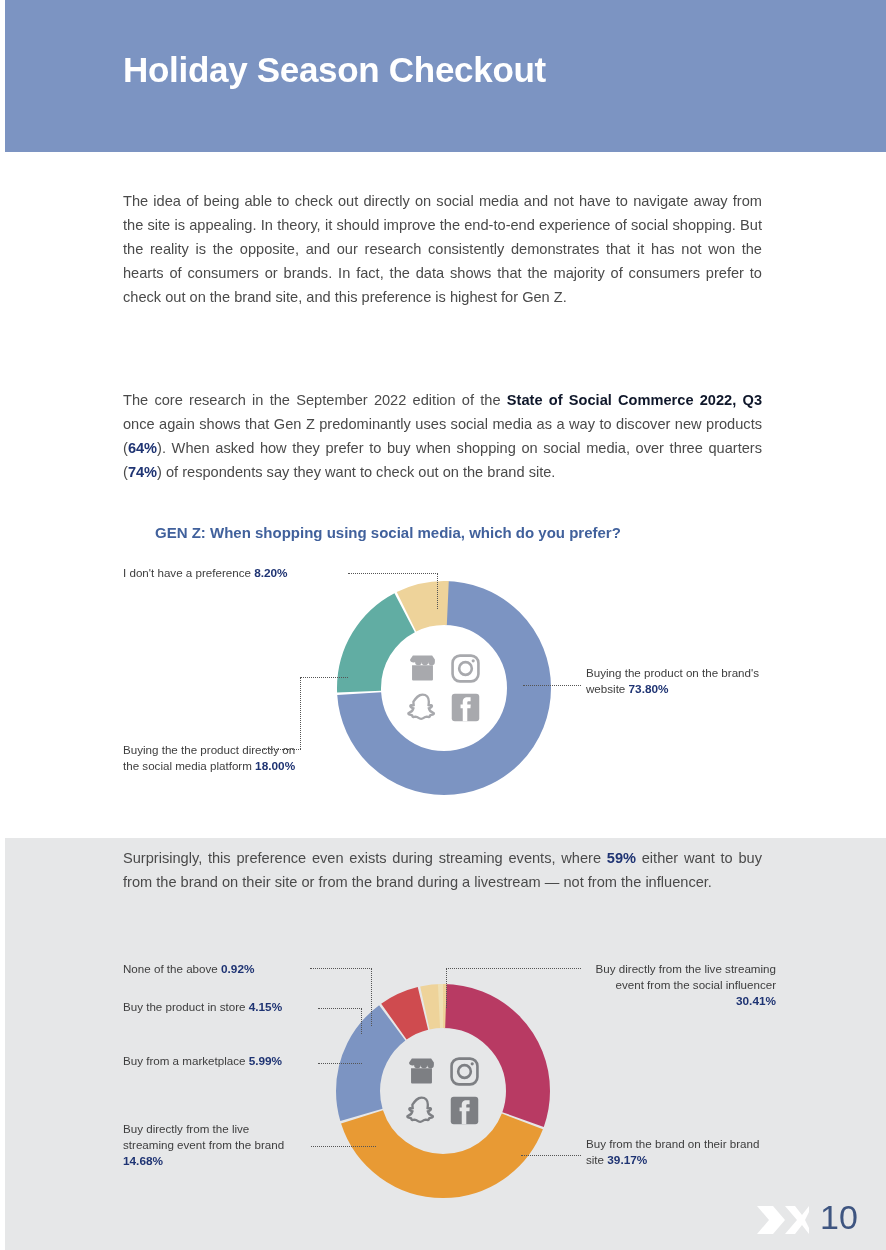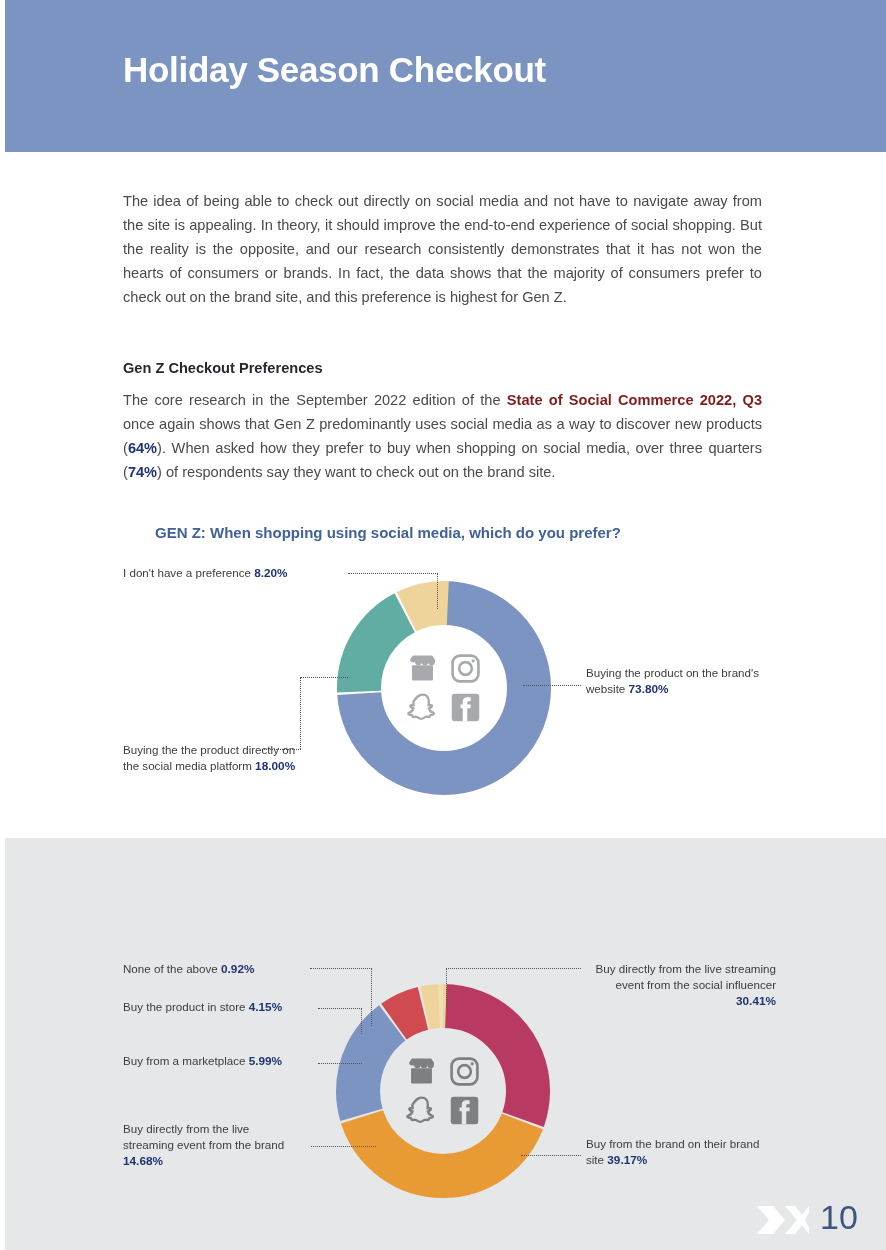--- a/index.html
+++ b/index.html
@@ -21,21 +21,21 @@
     font-size: 35px; font-weight: bold; color: #ffffff;
     letter-spacing: -0.3px;
   }
   .col {
     position: absolute; left: 123px; width: 639px;
   }
   p.body {
     font-size: 14.6px; line-height: 24px; color: #4a4a4a;
     text-align: justify; text-justify: inter-word;
   }
-  p.body b, .bold-dark { font-weight: bold; color: #7f1d1d; }
+  p.body b, .bold-dark { font-weight: bold; color: #0f172a; }
   .stat { font-weight: bold; color: #1f3473; }
   h3.subhead {
     font-size: 14.6px; font-weight: bold; color: #23292f;
   }
   h4.charttitle {
     font-size: 15px; font-weight: bold; color: #41619c;
   }
 
   
   .gray-section {
@@ -88,23 +88,20 @@
 
   <div class="header-band"></div>
   <div class="header-title">Holiday Season Checkout</div>
 
   <div class="gray-section"></div>
 
   <div class="col" style="top:189px;">
     <p class="body">The idea of being able to check out directly on social media and not have to navigate away from the site is appealing. In theory, it should improve the end-to-end experience of social shopping. But the reality is the opposite, and our research consistently demonstrates that it has not won the hearts of consumers or brands. In fact, the data shows that the majority of  consumers prefer to check out on the brand site, and this preference is highest for Gen Z.</p>
   </div>
 
-  <div class="col" style="top:360px;">
-    <h3 class="subhead">Gen Z Checkout Preferences</h3>
-  </div>
 
   <div class="col" style="top:388px;">
     <p class="body"><span>The core research in the September 2022 edition of the </span><b>State of Social Commerce 2022, Q3</b><span> once again shows that Gen Z predominantly uses social media as a way to discover new products (</span><span class="stat">64%</span><span>). When asked how they prefer to buy when shopping on social media, over three quarters (</span><span class="stat">74%</span><span>) of respondents say they want to check out on the brand site.</span></p>
   </div>
 
   <div class="col" style="top:524px;margin-left:32px;">
     <h4 class="charttitle">GEN Z: When shopping using social media, which do you prefer?</h4>
   </div>
 
   <div class="donut-wrap" style="left:334px; top:578px;">
@@ -156,20 +153,23 @@
   </div>
 
   <div class="callout" style="left:123px; top:742px; width:190px;">
     <span>Buying the the product directly on the social media platform </span><span class="stat">18.00%</span>
   </div>
 
   <div class="callout right" style="left:586px; top:665px; width:190px;">
     <span>Buying the product on the brand's website </span><span class="stat">73.80%</span>
   </div>
 
+  <div class="col" style="top:846px;">
+    <p class="body"><span>Surprisingly, this preference even exists during streaming events, where </span><span class="stat">59%</span><span> either want to buy from the brand on their site or from the brand during a livestream — not from the influencer.</span></p>
+  </div>
 
 
   <div class="donut-wrap" style="left:333px; top:981px;">
     <div class="donut" style="width:220px;height:220px;">
       <svg width="220" height="220" viewBox="0 0 220 220">
 
         <circle cx="110" cy="110" r="85" fill="none" stroke="#b83a63" stroke-width="44" stroke-dasharray="162.4 371.7" stroke-dashoffset="0" transform="rotate(-90 110 110)"></circle>
         <circle cx="110" cy="110" r="85" fill="none" stroke="#e89a34" stroke-width="44" stroke-dasharray="209.2 324.9" stroke-dashoffset="-164.4" transform="rotate(-90 110 110)"></circle>
         <circle cx="110" cy="110" r="85" fill="none" stroke="#7c94c2" stroke-width="44" stroke-dasharray="103.3 430.8" stroke-dashoffset="-375.6" transform="rotate(-90 110 110)"></circle>
         <circle cx="110" cy="110" r="85" fill="none" stroke="#cf4b4f" stroke-width="44" stroke-dasharray="32.0 502.1" stroke-dashoffset="-480.9" transform="rotate(-90 110 110)"></circle>

